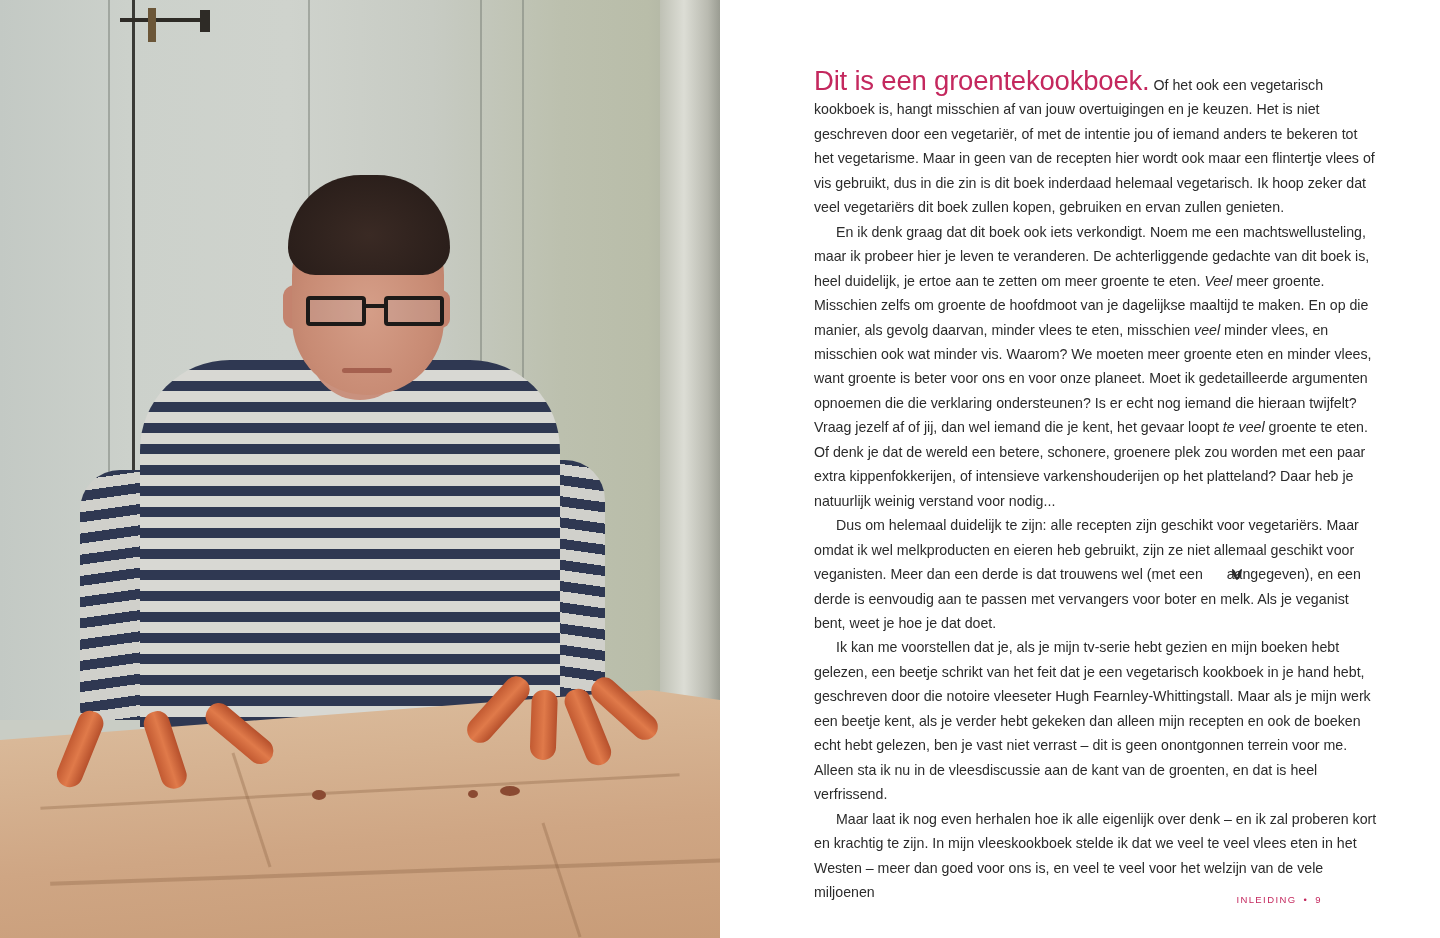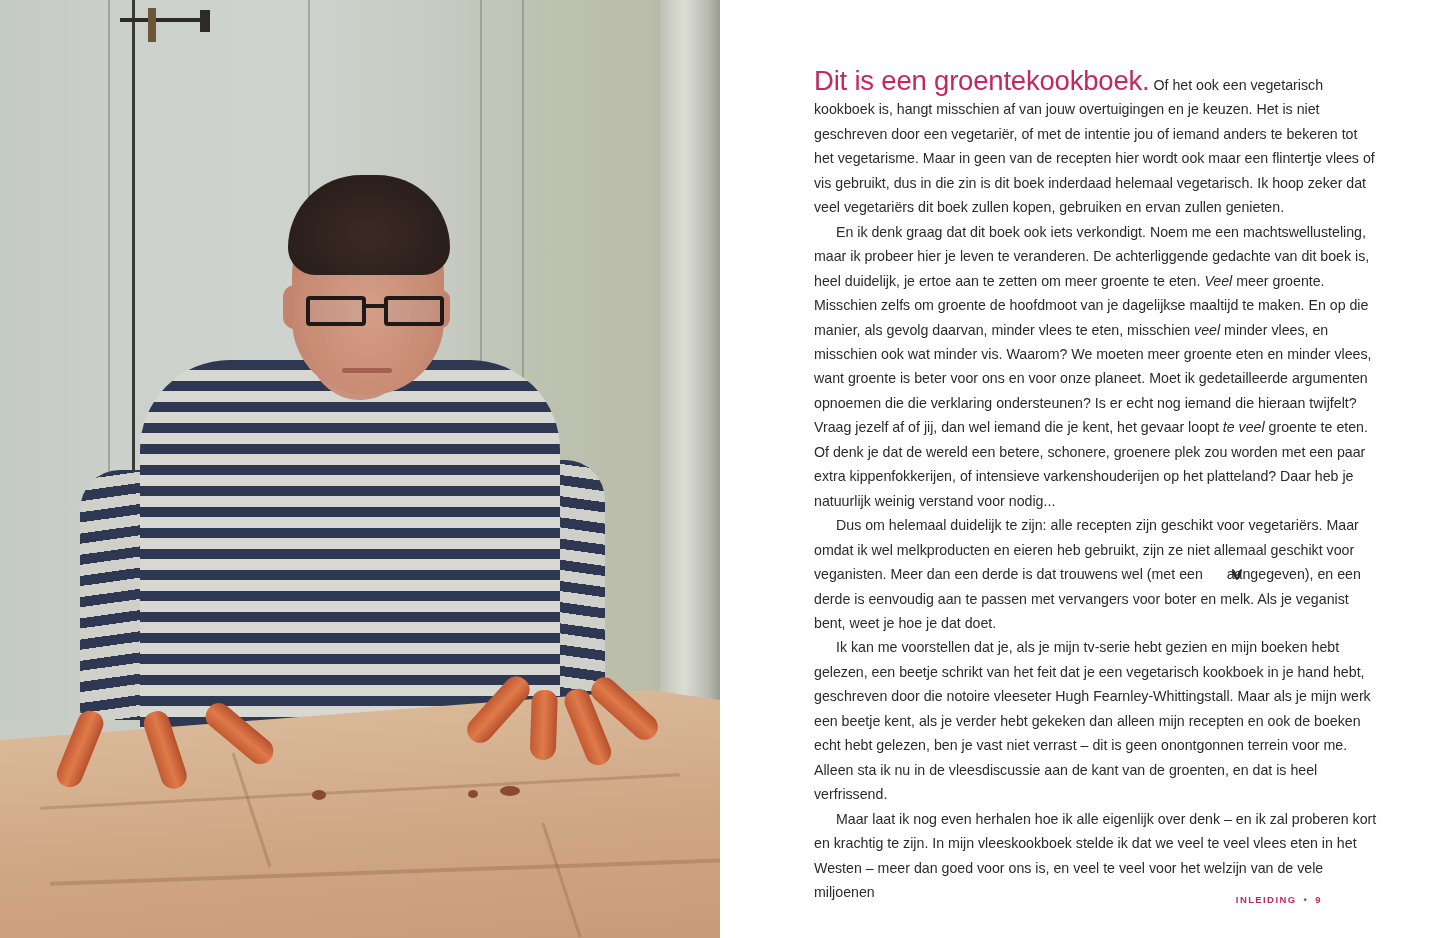--- a/index.html
+++ b/index.html
@@ -53,21 +53,21 @@
     .carrot { position: absolute; width: 26px; height: 80px; border-radius: 13px 13px 14px 14px;
       background: linear-gradient(90deg, #c25a32 0%, #e07a4a 50%, #b6502c 100%); transform-origin: 50% 0; }
 
     
     .body-text { position: absolute; left: 94px; top: 69px; width: 566px;
       font-family: "Liberation Sans", "DejaVu Sans", sans-serif; font-size: 14.2px; line-height: 24.45px; color: #2b2b2b; }
     .body-text p { margin: 0; text-indent: 22px; }
     .body-text p.first { text-indent: 0; }
     .heading { color: #c4285e; font-size: 27.5px; line-height: 24px; letter-spacing: -0.2px; }
     .vegan-icon { display: inline-block; width: 12px; height: 13px; vertical-align: -2px; margin: 0 2px; }
-    .folio { position: absolute; right: 62px; top: 894px; font-size: 9.5px; letter-spacing: 1.4px; color: #c4285e; font-weight: bold; }
+    .folio { position: absolute; right: 62px; top: 894px; font-size: 9.5px; letter-spacing: 1.4px; color: #c4285e; font-weight: normal; }
     .folio .dot { margin: 0 3px; }
   </style>
 </head>
 <body>
 
 <div class="spread">
 
   <div class="photo-page">
     <div class="wall"></div>
     <div class="panel-edge" style="left:108px"></div>

